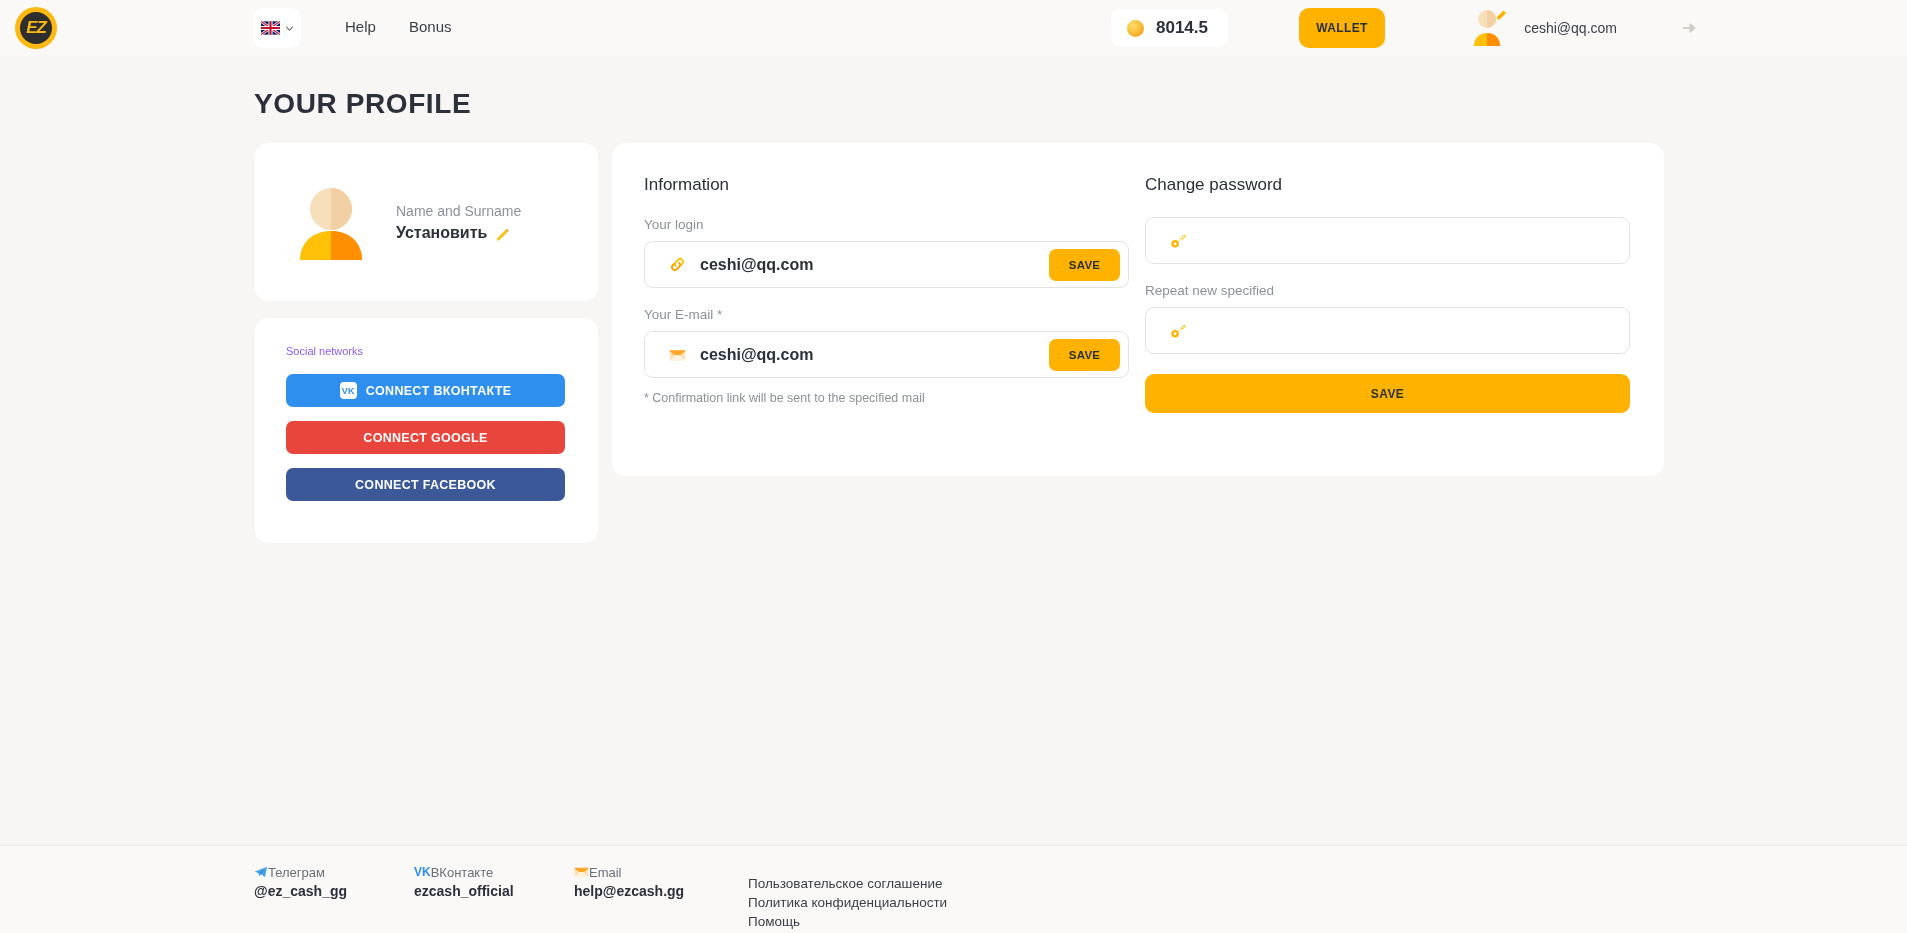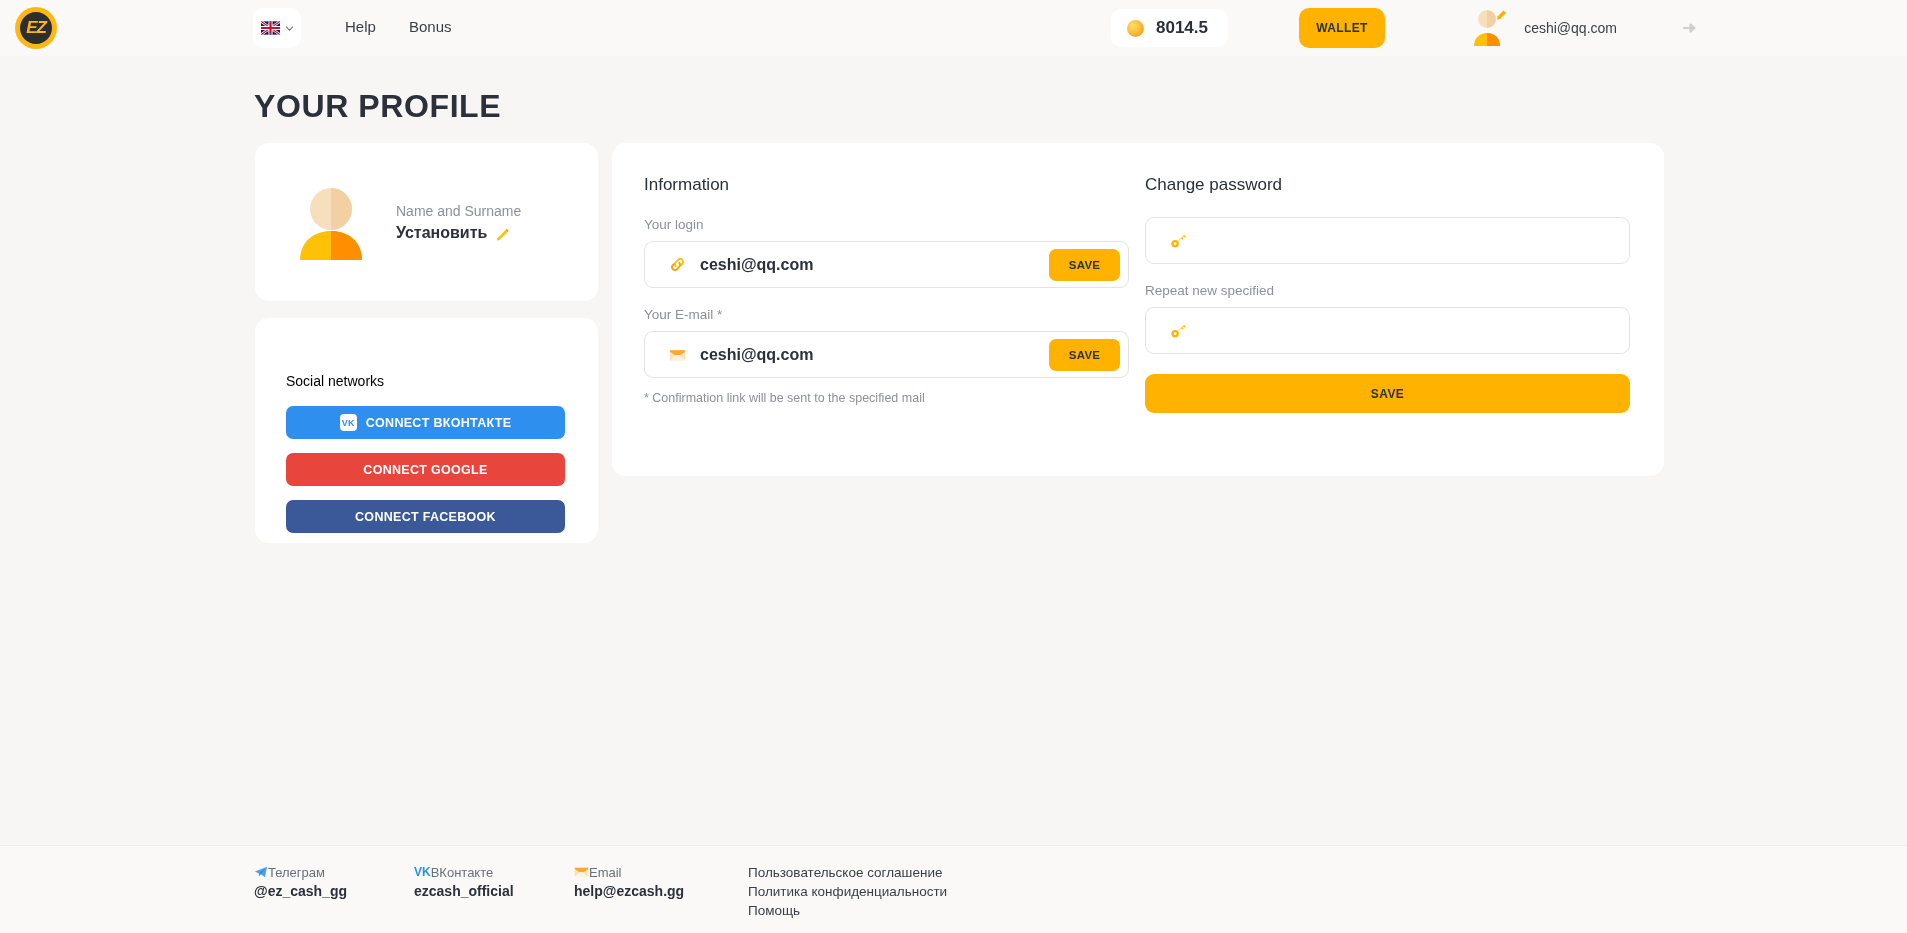--- a/index.html
+++ b/index.html
@@ -68,39 +68,39 @@
   .user-email { font-size: 14px; color: #3a3f47; }
   .logout-btn {
     position: absolute; right: 197px; top: 8px;
     width: 40px; height: 40px; background: #faf9f7; border-radius: 10px;
     display: flex; align-items: center; justify-content: center; cursor: pointer;
   }
 
   
   .page-title {
     position: absolute; left: 254px; top: 88px;
-    font-size: 32px; font-weight: bold; letter-spacing: .6px; color: #2b303a;
+    font-size: 28px; font-weight: bold; letter-spacing: .6px; color: #2b303a;
   }
 
   
   .card { background: #ffffff; border-radius: 14px; }
   .profile-card {
     position: absolute; left: 255px; top: 143px; width: 343px; height: 158px;
     display: flex; align-items: center; padding-left: 36px; gap: 25px;
   }
   .avatar-lg { position: relative; width: 80px; height: 80px; }
   .pname-label { font-size: 14px; color: #8c9199; margin-bottom: 5px; }
   .pname-value { font-size: 16px; font-weight: bold; color: #2b303a;
                  display: flex; align-items: flex-end; gap: 8px; }
 
   .social-card {
     position: absolute; left: 255px; top: 318px; width: 343px; height: 225px;
     padding: 27px 30px 0 31px;
   }
-  .social-title { font-size: 14px; color: #000000; margin-bottom: 17px; margin-top: 28px; }
+  .social-title { font-size: 11px; color: #8b5cf6; margin-bottom: 17px; }
   .social-btn {
     width: 279px; height: 33px; border: none; border-radius: 7px;
     color: #fff; font-family: "Liberation Sans", sans-serif;
     font-size: 12.5px; font-weight: bold; letter-spacing: .3px;
     margin-bottom: 14px; cursor: pointer;
     display: flex; align-items: center; justify-content: center; gap: 9px;
   }
   .vk-glyph {
     width: 17px; height: 17px; border-radius: 4px; background: #fff;
     color: #2e8fee; font-size: 9px; font-weight: bold;
@@ -144,21 +144,21 @@
   
   .footer {
     position: absolute; left: 0; bottom: 0; width: 1907px; height: 88px;
     background: #faf9f7; border-top: 1px solid #ededeb;
     padding-top: 19px;
   }
   .f-item { position: absolute; top: 19px; }
   .f-top { display: flex; align-items: flex-start; gap: 0;
            font-size: 13px; color: #6a7079; margin-bottom: 3px; }
   .f-val { font-size: 14px; font-weight: bold; color: #2b303a; }
-  .f-links { position: absolute; left: 748px; top: 19px;
+  .f-links { position: absolute; left: 748px; top: 30px;
              display: flex; flex-direction: column; gap: 4px; }
   .f-link { font-size: 13.5px; color: #3a3f47; text-decoration: none; cursor: pointer; }
 </style>
 </head>
 <body>
 
 <div class="page">
 
   <div class="header">
 

